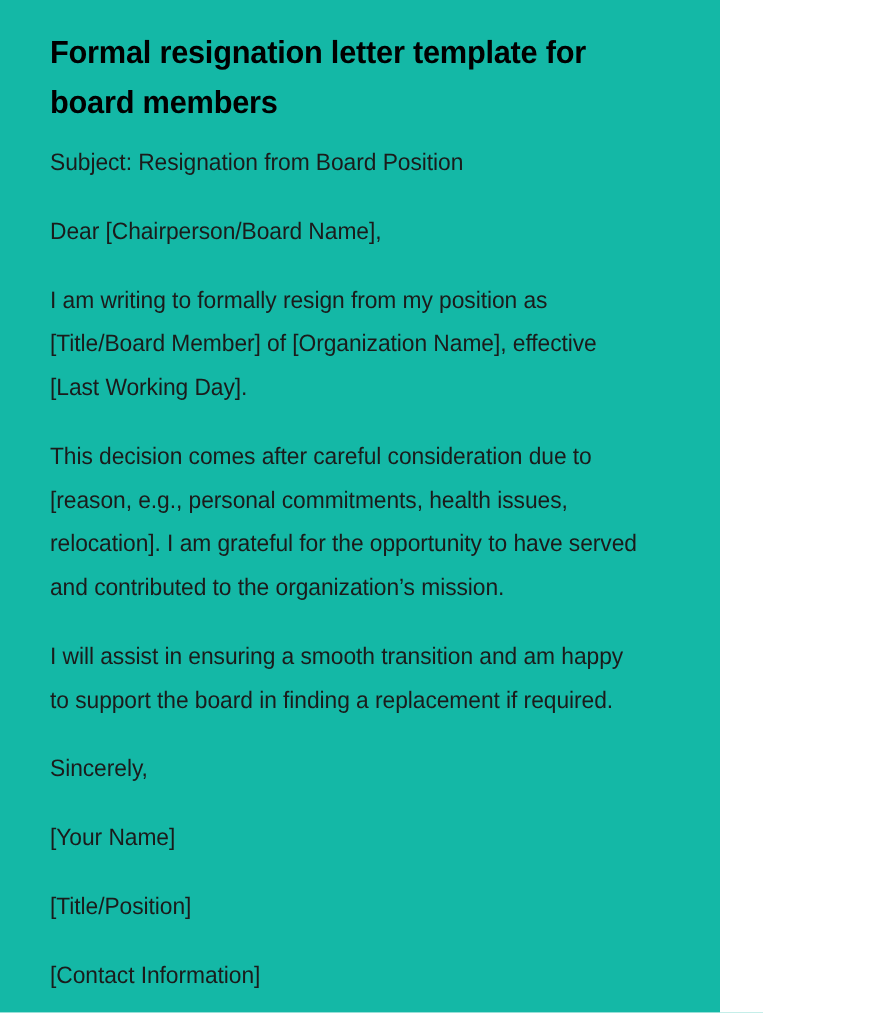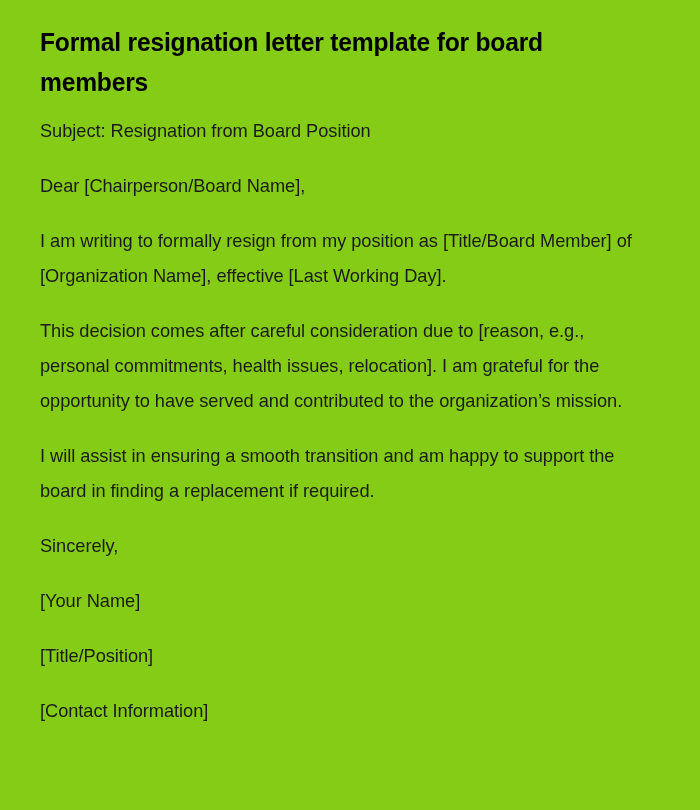--- a/index.html
+++ b/index.html
@@ -9,23 +9,23 @@
   }
   body {
     width: 700px;
     height: 810px;
     font-family: "Liberation Sans", sans-serif;
     -webkit-font-smoothing: antialiased;
     overflow: hidden;
   }
   .page {
     box-sizing: border-box;
-    width: 700px;
+    width: 576px;
     height: 810px;
-    background: #84cc16;
+    background: #14b8a6;
     padding: 22px 40px 0 40px;
   }
   .doc-title {
     margin: 0 0 0 0;
     font-size: 25.5px;
     line-height: 40px;
     font-weight: 700;
     color: #000000;
     letter-spacing: -0.2px;
     transform: scaleX(0.965);

